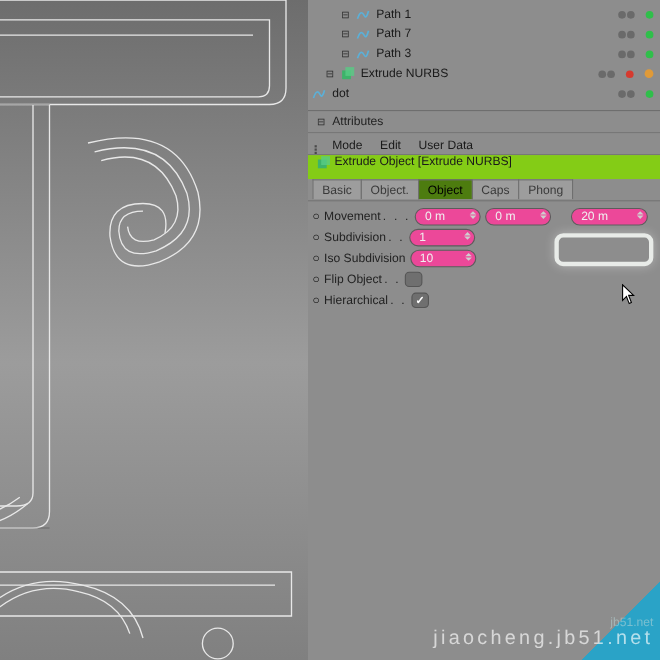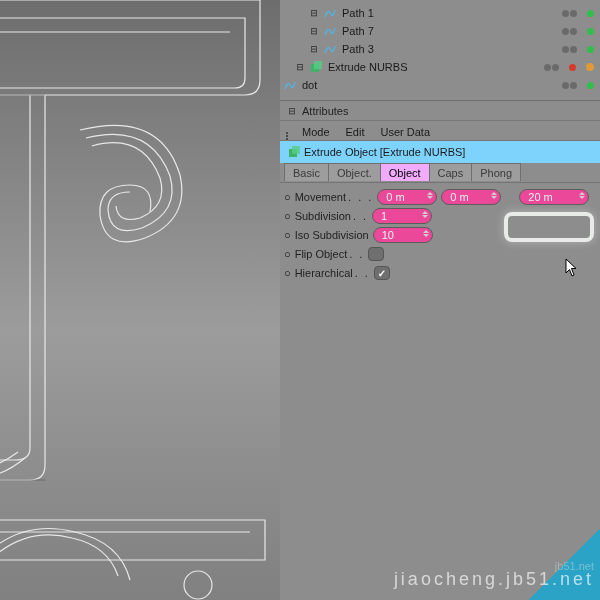--- a/index.html
+++ b/index.html
@@ -22,24 +22,24 @@
 .dog{width:8px;height:8px;border-radius:50%;background:#e09a38}
 .pad1{padding-left:28px}
 .pad2{}
 .pad0{padding-left:14px}
 .attr-head{display:flex;align-items:center;height:20px;padding:0 6px;border-bottom:1px solid #777;color:#222}
 .attr-head .exp{margin-right:4px}
 .menus{display:flex;align-items:flex-end;height:20px;padding:0 6px;gap:0;border-bottom:1px solid #777}
 .mhandle{display:inline-flex;flex-direction:column;gap:1px;margin-right:6px}
 .mhandle span{display:block;width:2px;height:2px;background:#4a4a4a}
 .mitem{padding:2px 8px;cursor:pointer}
-.titlebar{display:flex;align-items:center;height:22px;padding:0 4px;background:#7dd3fc}
+.titlebar{display:flex;align-items:flex-start;height:22px;padding:0 4px;background:#84cc16}
 .tabs{display:flex;height:20px;padding:0 4px;gap:0;background:#8d8d8d;border-bottom:1px solid #747474}
 .tab{height:18px;padding:3px 8px 0 8px;background:#9d9d9d;border:1px solid #6f6f6f;border-bottom:none;margin-right:-1px;color:#3a3a3a;cursor:pointer}
-.tab.active{background:#f0abfc;color:#000}
+.tab.active{background:#4d7c0f;color:#000}
 .grouphead{display:block;padding:4px 6px;color:#c7d9e6;border-bottom:1px solid #6e6e6e;font-weight:bold}
 .props{padding:4px 2px}
 .prow{display:flex;align-items:center;height:18px;margin:1px 0}
 .bul{color:#000;margin:0 4px 0 2px}
 .plabel{color:#222}
 .ldots{color:#222;letter-spacing:2px;margin-left:2px}
 .field{height:16px;background:#ec4899;border:1px solid #5c5c5c;border-radius:8px;display:flex;align-items:center;padding:0 14px 0 8px;color:#f0f0f0;font-size:10px;position:relative;margin-left:4px}
 .field .arr{position:absolute;right:3px;top:2px;display:flex;flex-direction:column;gap:0}
 .field .arr span{width:0;height:0;border-left:3px solid transparent;border-right:3px solid transparent}
 .field .au{border-bottom:3px solid #cfcfcf;margin-bottom:1px}

